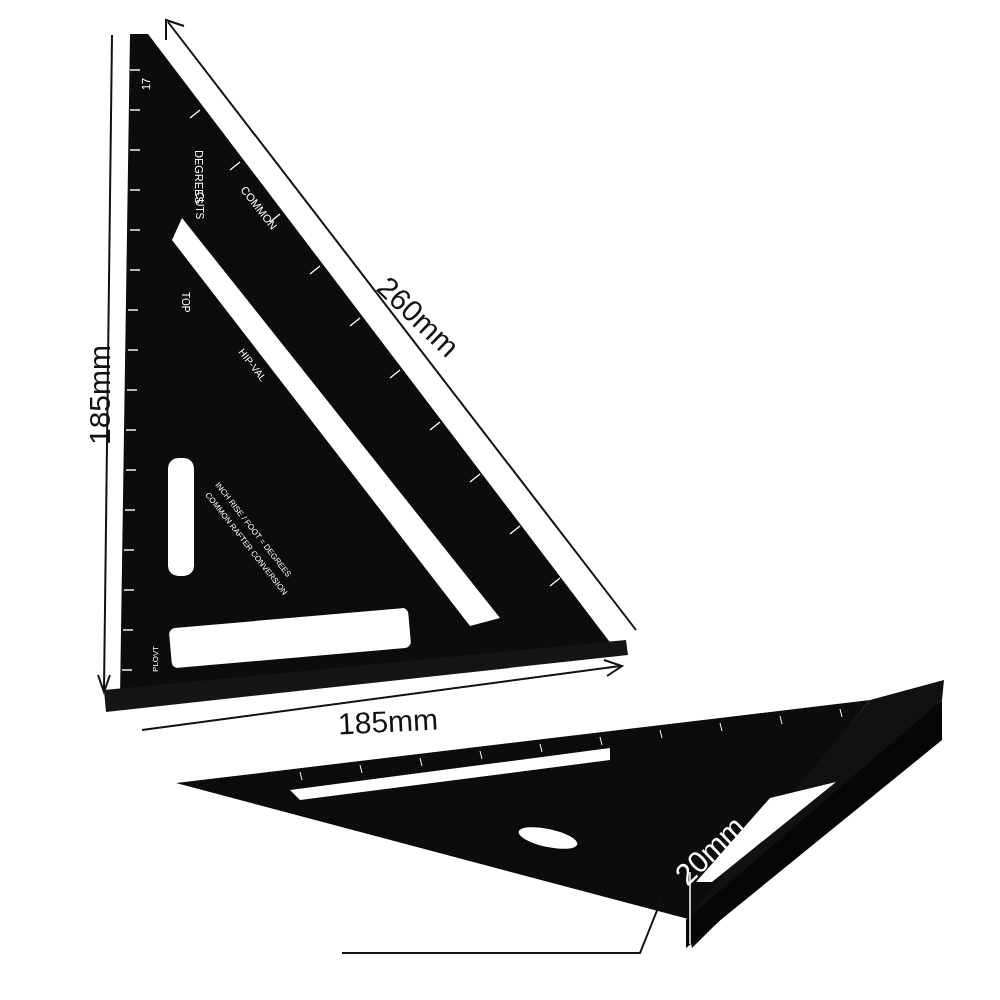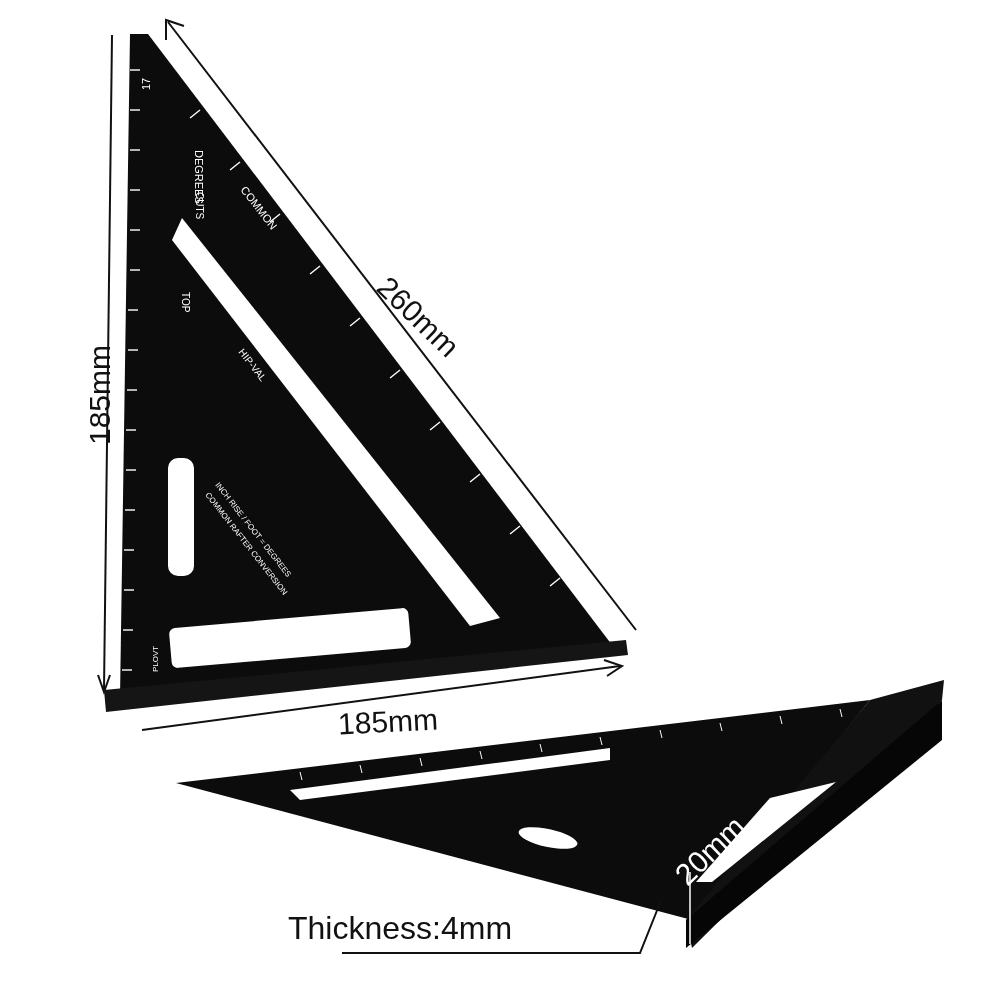--- a/index.html
+++ b/index.html
@@ -109,15 +109,14 @@
 
       <polyline points="342,953 640,953 662,898" fill="none" stroke="#111" stroke-width="2"></polyline>
 
       <line x1="690" y1="872" x2="690" y2="944" stroke="#fff" stroke-width="1.5"></line>
     </g>
   </svg>
 
   <div class="lbl dim-h rot-v" style="left:50px; top:378px;">185mm</div>
   <div class="lbl dim-h rot-d" style="left:368px; top:300px;">260mm</div>
   <div class="lbl dim-h rot-s" style="left:338px; top:705px;">185mm</div>
-  <div class="lbl thick" style="left:288px; top:910px;">Thickness:4mm</div>
   <div class="lbl tw" style="left:692px; top:858px; transform:rotate(-44deg); transform-origin:left bottom;">20mm</div>
 </div>
 
 </body></html>

